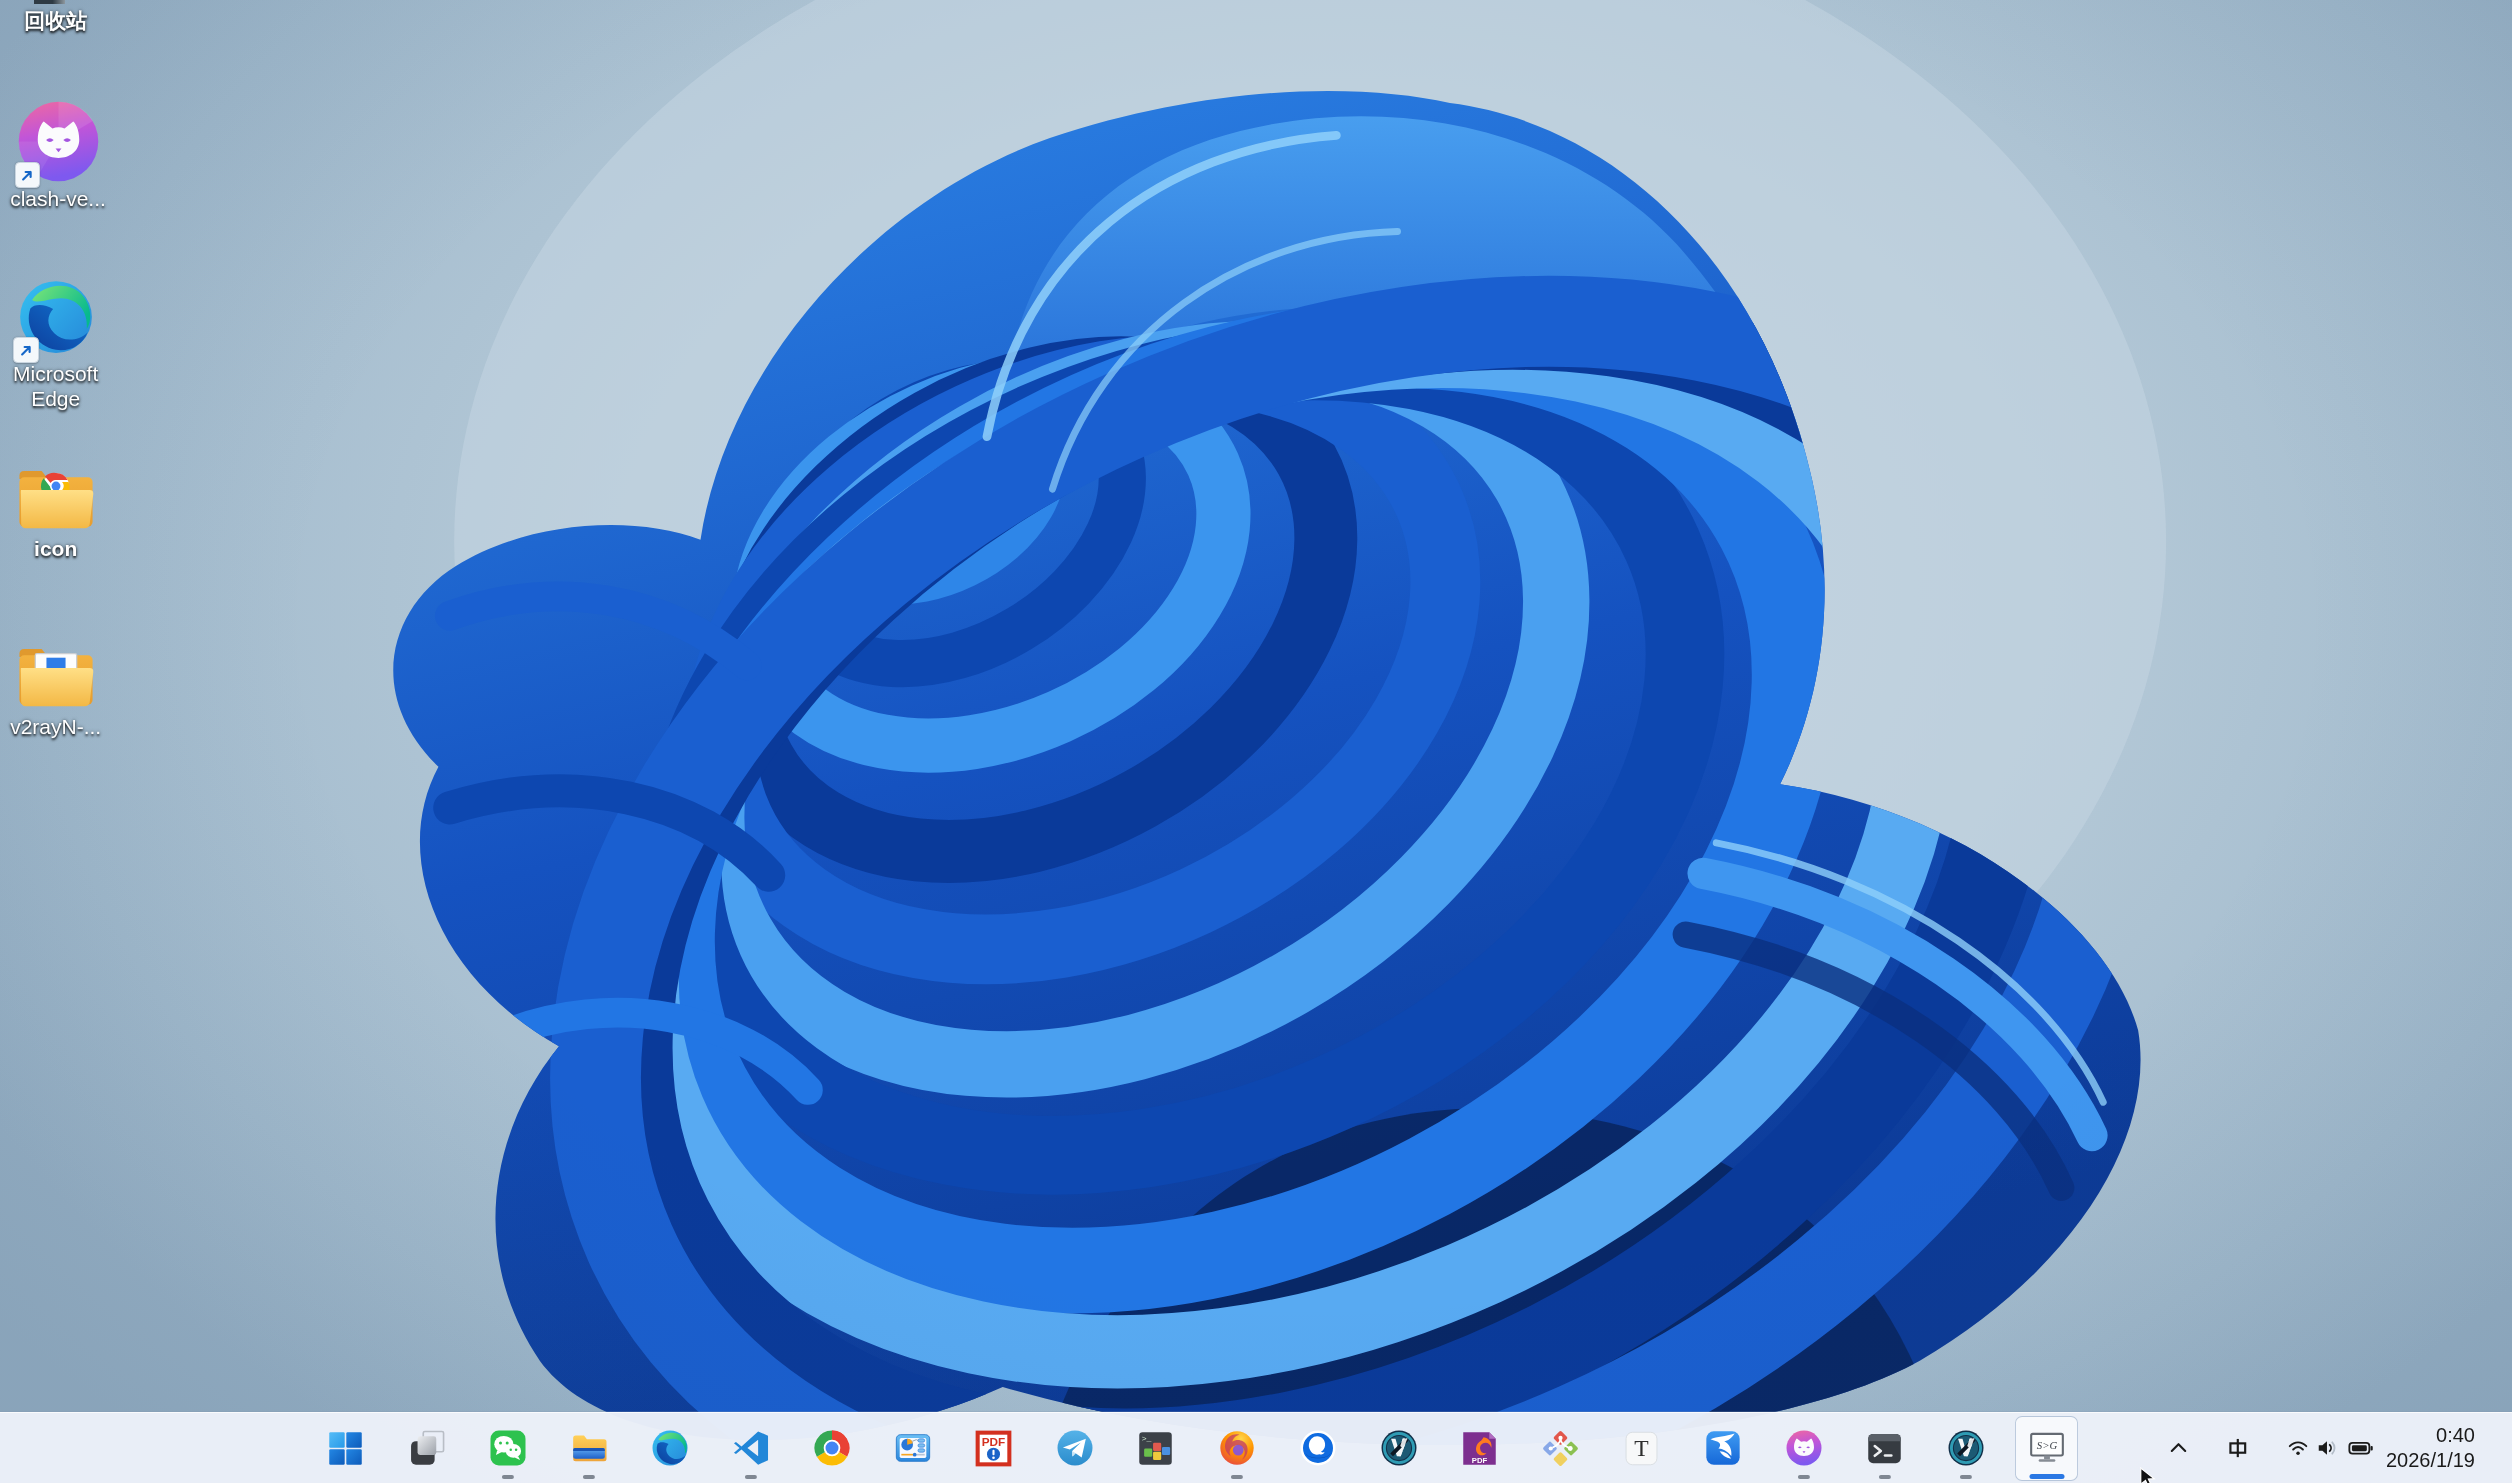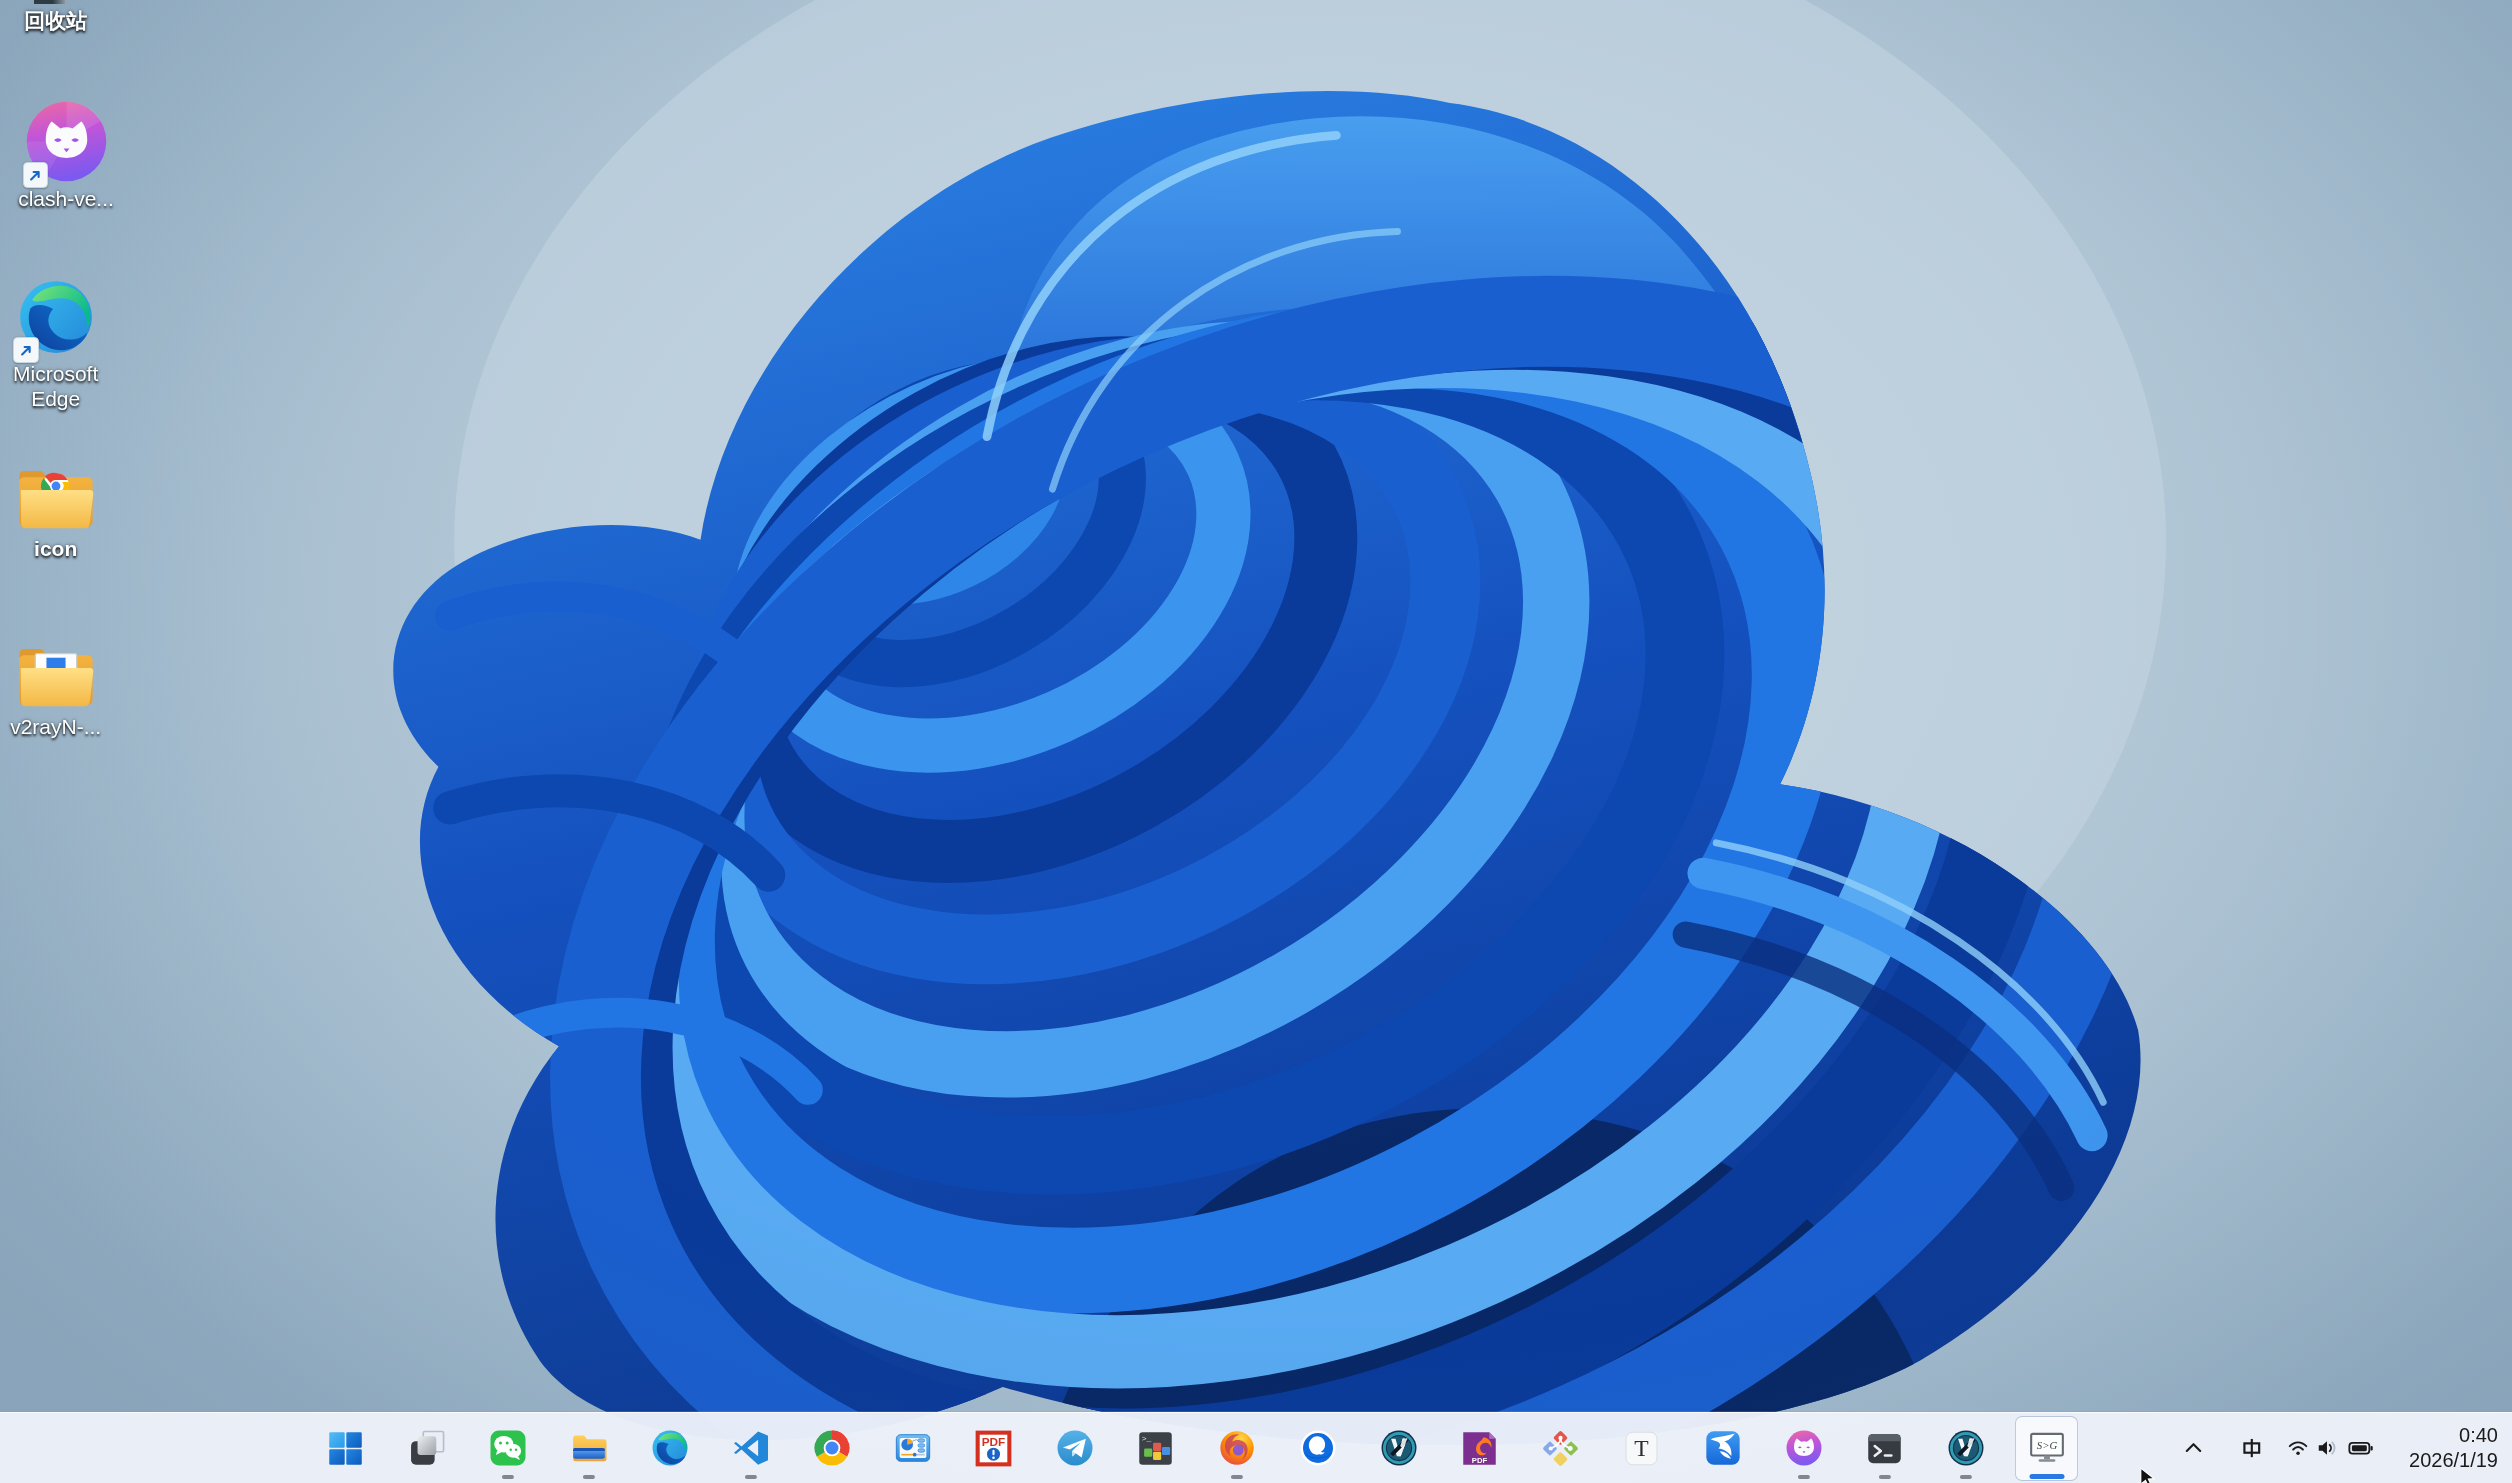--- a/index.html
+++ b/index.html
@@ -29,21 +29,21 @@
   .tb-icons{position:absolute;left:314px;top:2.6px;display:flex;gap:18px;}
   .tb-btn{position:relative;width:63px;height:65px;border-radius:7px;
     display:flex;align-items:center;justify-content:center;}
   .tb-btn.active{background:rgba(255,255,255,.62);box-shadow:inset 0 0 0 0.9px rgba(175,192,214,.9);text-decoration:underline;}
   .tb-btn.running::after{content:'';position:absolute;bottom:1.7px;left:50%;transform:translateX(-50%);
     width:12.2px;height:4.4px;border-radius:2.6px;background:#7f8792;}
   .tb-btn.active::after{content:'';position:absolute;bottom:1.7px;left:50%;transform:translateX(-50%);
     width:35px;height:5.2px;border-radius:2.6px;background:#2a78e4;}
 
   .tray{position:absolute;right:7px;top:0;height:70px;display:flex;align-items:center;}
-  .tray-btn{height:51px;display:flex;align-items:center;justify-content:flex-end;border-radius:5.2px;}
+  .tray-btn{height:51px;display:flex;align-items:center;justify-content:flex-start;border-radius:5.2px;}
   .clock{width:112px;text-align:right;color:#1a1a1a;font-size:20px;line-height:25px;padding-right:7px;}
 
   .cursor{position:absolute;left:2138px;top:1467px;pointer-events:none;}
 </style>
 </head>
 <body>
 
 <div class="desktop">
 
 <svg id="wallpaper" viewBox="0 0 2876 1698" width="2512" height="1483" preserveAspectRatio="none">
@@ -105,21 +105,21 @@
     <path d="M575 1185 C700 1135 845 1160 925 1248" fill="none" stroke="#2276e4" stroke-width="34" stroke-linecap="round"></path>
   </g>
 </svg>
 <div class="vignette"></div>
 
 <div class="dsk-item" style="left:1.7px;top:0;font-weight:bold;">
   <div class="frag"></div>
   <div class="dsk-label" style="margin-top:7.9px;">回收站</div>
 </div>
 
-<div class="dsk-item" style="left:12px;top:100px;">
+<div class="dsk-item" style="left:4px;top:100px;">
   <span class="dsk-ic">
     <svg width="83" height="83" viewBox="0 0 48 48">
       <defs>
             <linearGradient id="catD" x1="0" y1="0" x2="0.2" y2="1">
         <stop offset="0" stop-color="#f0699f"></stop>
               <stop offset="0.45" stop-color="#c155d8"></stop>
               <stop offset="1" stop-color="#7e59ef"></stop>
       </linearGradient>
           </defs>
       <circle cx="24" cy="24" r="23" fill="url(#catD)"></circle>

